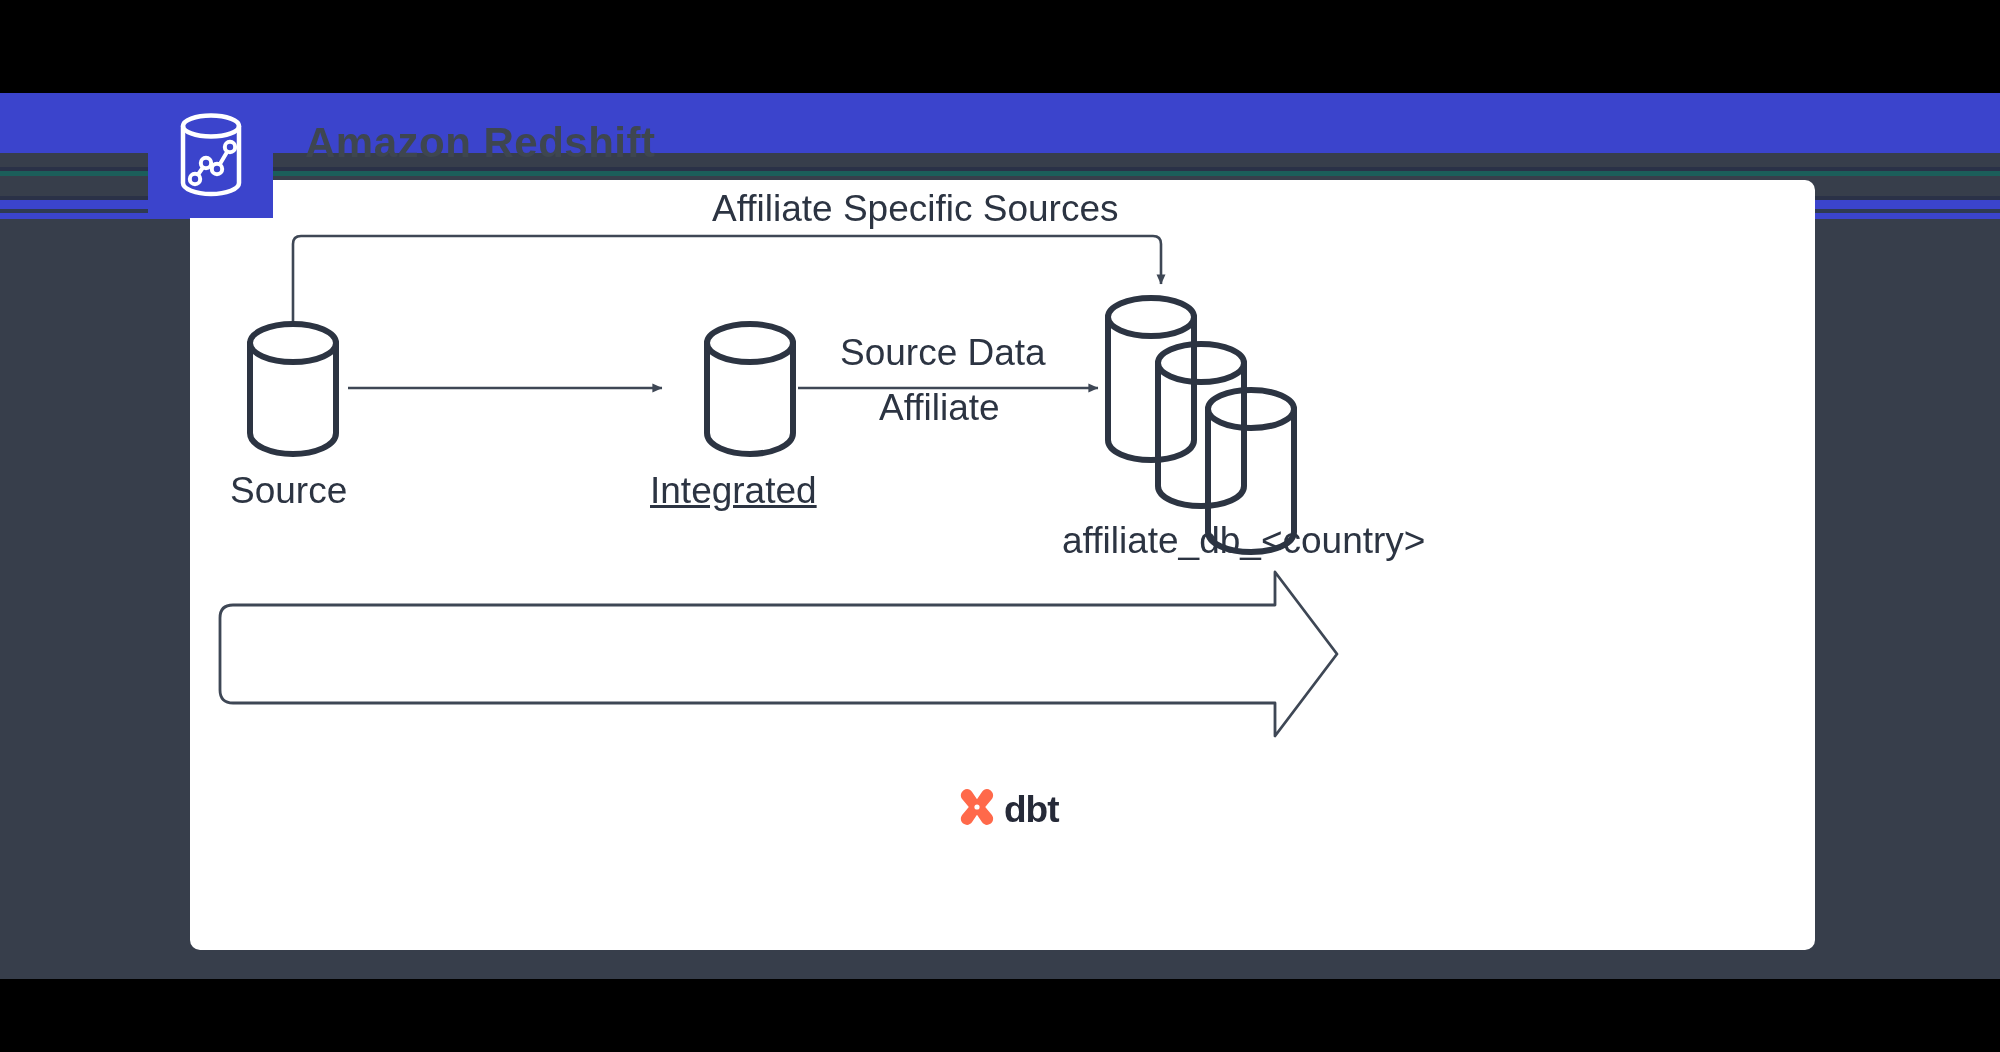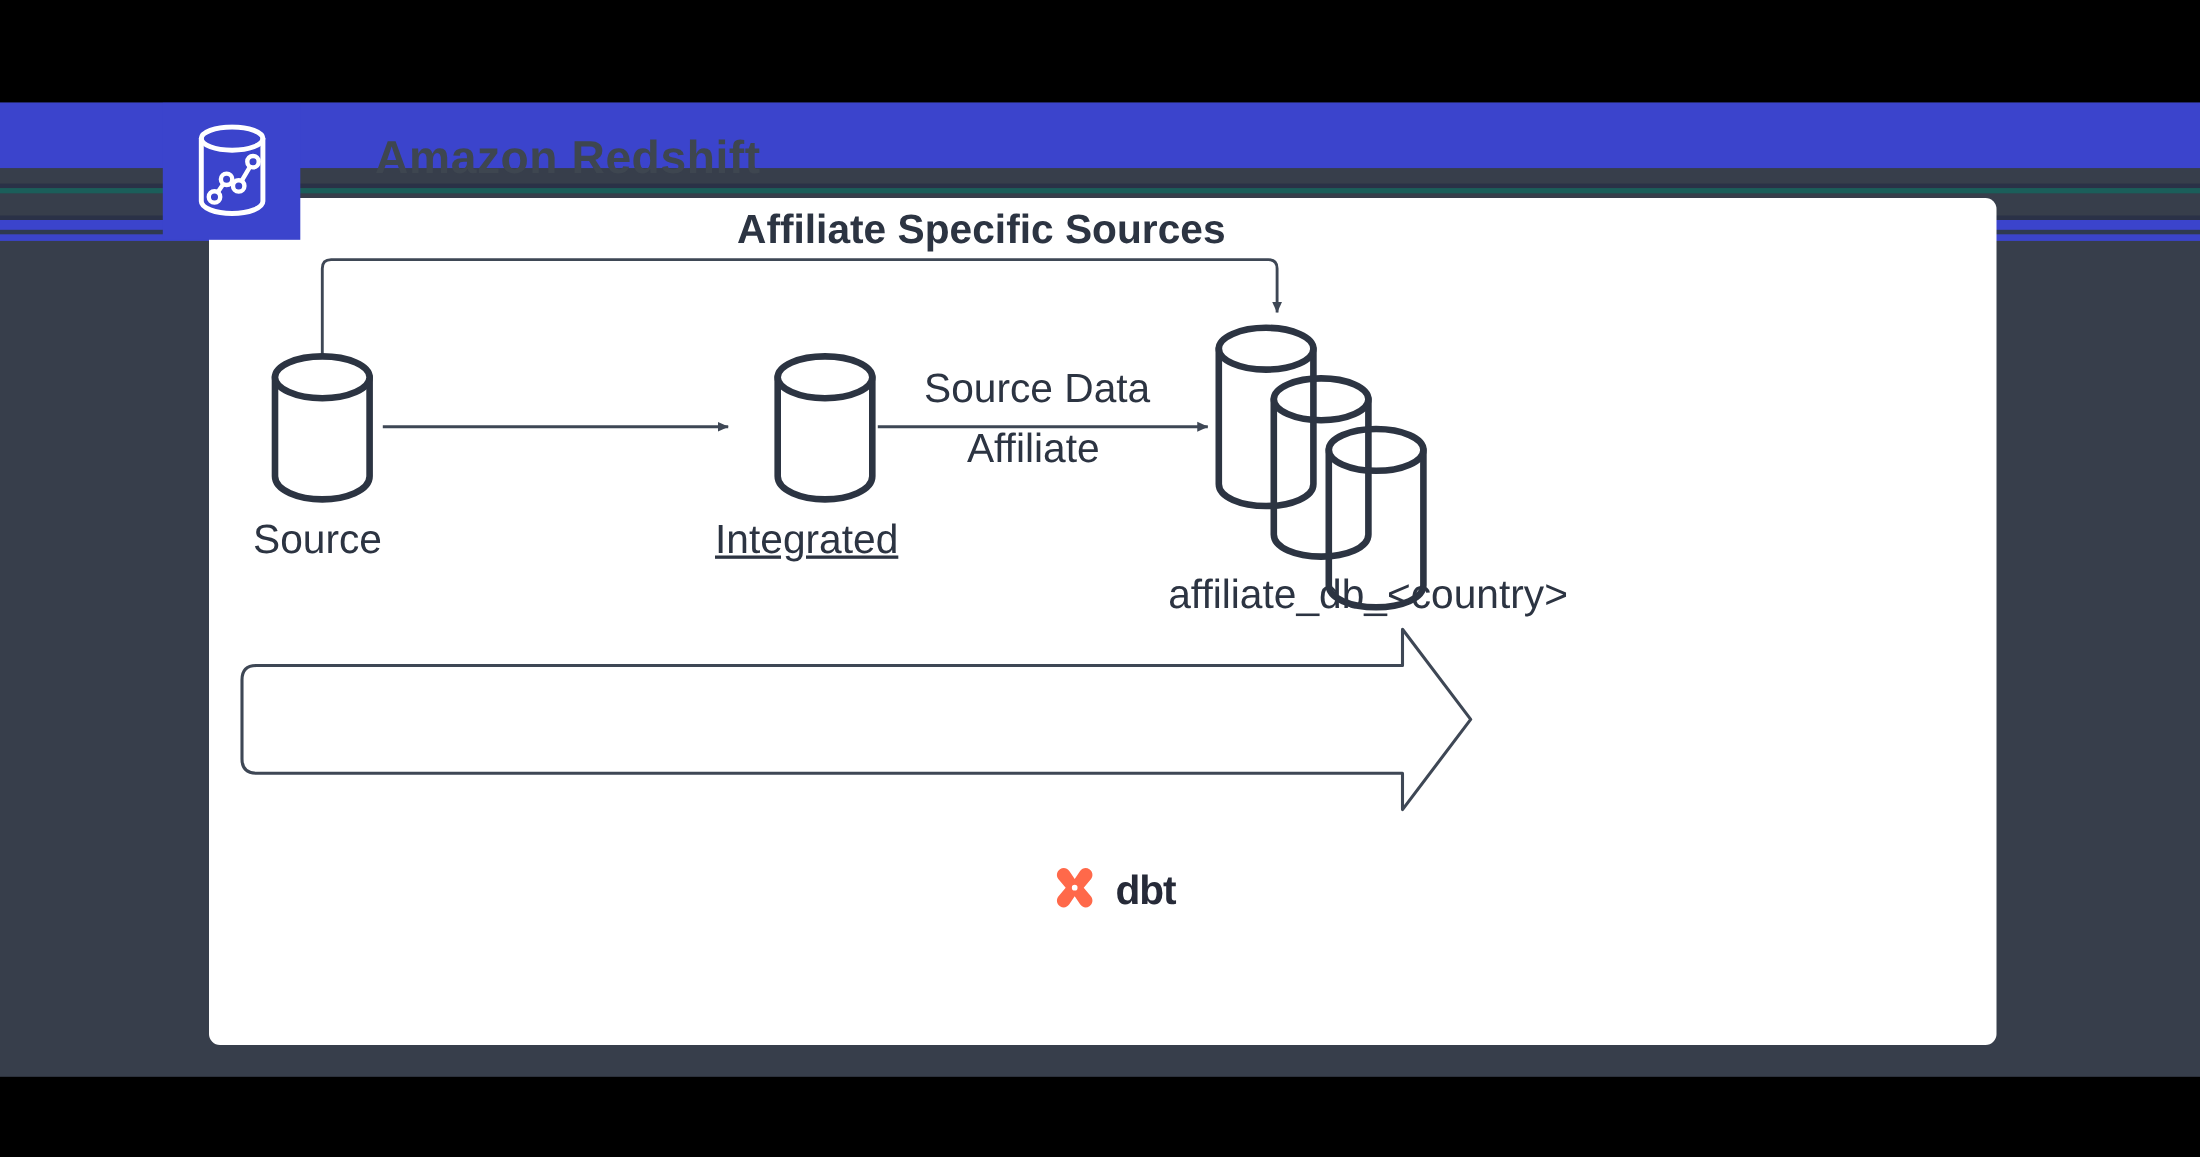--- a/index.html
+++ b/index.html
@@ -67,21 +67,20 @@
   .brand-title {
     position: absolute;
     left: 305px;
     top: 119px;
     font-size: 42px;
     font-weight: 700;
     color: #3E4650;
     letter-spacing: 0.5px;
     white-space: nowrap;
     z-index: 5;
-    margin-left: 36px;
   }
   
   .title-occlude-top {
     position: absolute;
     left: 0;
     top: 0;
     width: 2000px;
     height: 93px;
     background: #000000;
     z-index: 9;
@@ -108,21 +107,21 @@
     font-family: "Liberation Sans", sans-serif;
   }
 
   
   .dbt-lockup {
     position: absolute;
     left: 957px;
     top: 787px;
     display: flex;
     align-items: center;
-    gap: 17px;
+    gap: 7px;
     z-index: 8;
   }
   .dbt-word {
     font-size: 37px;
     font-weight: 700;
     color: #262A38;
     letter-spacing: -1px;
     line-height: 1;
   }
 
@@ -219,21 +218,21 @@
           <path d="M1018 229 V352 C1018 364 1038 372 1061 372 C1084 372 1104 364 1104 352 V229" fill="none" stroke="#2C3442" stroke-width="6" stroke-linecap="round"></path>
           <ellipse cx="1061" cy="229" rx="43" ry="19" fill="none" stroke="#2C3442" stroke-width="6"></ellipse>
         </g>
       </g>
 
       <g>
         <path d="M30 438 Q30 425 43 425 L1085 425 L1085 392 L1147 474 L1085 556 L1085 523 L43 523 Q30 523 30 510 Z" fill="#FFFFFF" stroke="#3E4755" stroke-width="2.8" stroke-linejoin="round"></path>
       </g>
     </svg>
 
-    <div class="diagram-label" style="left:480px; top:8px; font-size:37px;font-weight:bold;">Affiliate Specific Sources</div>
+    <div class="diagram-label" style="left:522px; top:8px; font-size:37px;">Affiliate Specific Sources</div>
 
     <div class="diagram-label" style="left:650px; top:152px; font-size:37px;">Source Data</div>
 
     <div class="diagram-label" style="left:689px; top:207px; font-size:37px;">Affiliate</div>
 
     <div class="diagram-label" style="left:40px; top:290px; font-size:37px;">Source</div>
 
     <div class="diagram-label" style="left:460px; top:290px; font-size:37px;text-decoration:underline;">Integrated</div>
 
     <div class="diagram-label" style="left:847px; top:340px; font-size:37px;margin-left:25px;">affiliate_db_&lt;country&gt;</div>

